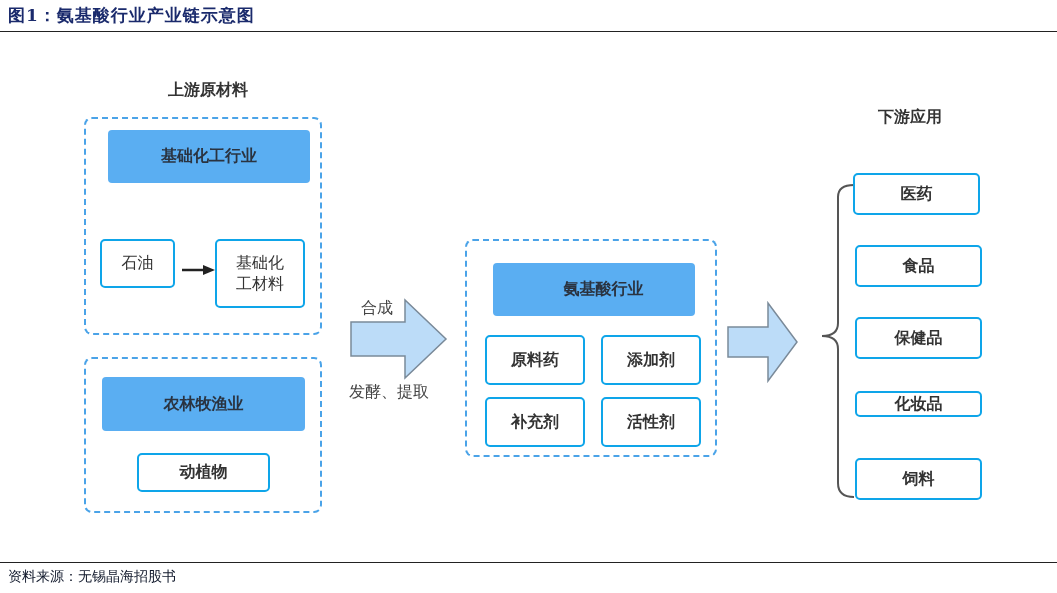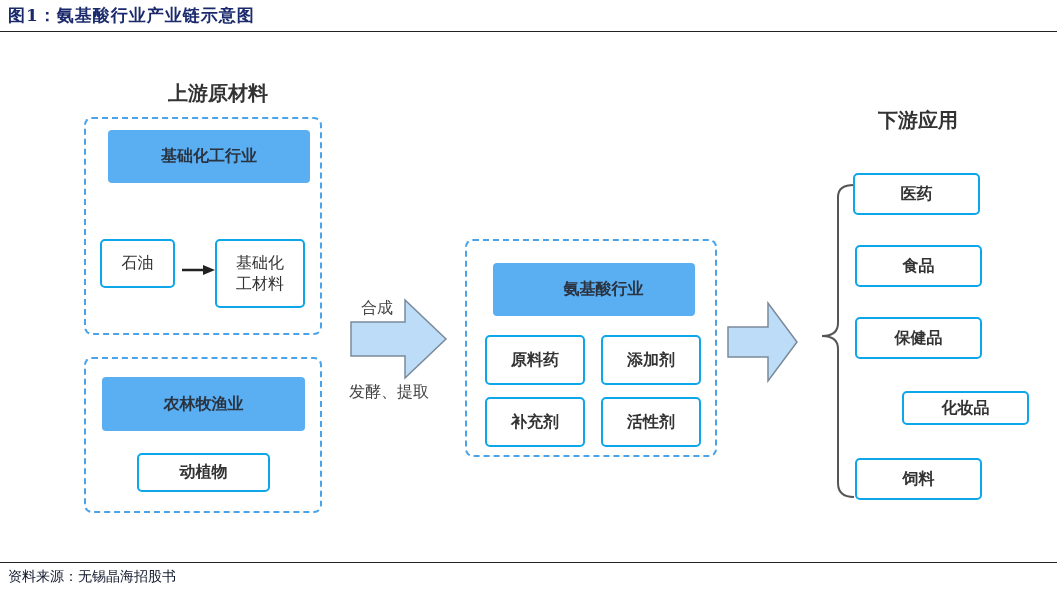--- a/index.html
+++ b/index.html
@@ -3,21 +3,21 @@
 <meta charset="utf-8">
 <style>
   * { box-sizing: border-box; margin: 0; padding: 0; }
   body { width: 1057px; height: 593px; background: #ffffff; position: relative; overflow: hidden;
          font-family: "DejaVu Sans", sans-serif; color: #333; }
   .abs { position: absolute; }
   .fig-title { left: 8px; top: 4px; font-family: "DejaVu Serif", serif; font-weight: bold;
                font-size: 17px; color: #1a2a6c; letter-spacing: 1px; }
   .rule { left: 0; width: 1057px; height: 1px; background: #222; }
   .source { left: 8px; top: 568px; font-family: "DejaVu Serif", serif; font-size: 14px; color: #0f172a; }
-  .section-label { font-size: 20px; font-weight: bold; color: #333; }
+  .section-label { font-size: 16px; font-weight: bold; color: #333; }
   .dashed { border: 2px dashed #4aa3e8; border-radius: 8px; }
   .bluebar { background: #5aaef2; border-radius: 4px; display: flex; align-items: center;
              justify-content: center; font-size: 16px; font-weight: bold; color: #2a3340; }
   .box { border: 2px solid #0ea5e9; border-radius: 5px; background: #fff; display: flex;
          align-items: center; justify-content: center; font-size: 16px; color: #333; text-align: center; line-height: 1.3; }
   .box.bold { font-weight: bold; }
   .proc { font-size: 16px; color: #444; }
 </style>
 </head>
 <body>
@@ -62,17 +62,17 @@
 </svg>
 
 <svg class="abs" style="left:818px; top:183px;" width="40" height="320">
   <path d="M36,2 Q20,2 20,14 L20,140 Q20,153 4,153 Q20,153 20,166 L20,300 Q20,314 36,314" fill="none" stroke="#555" stroke-width="2"></path>
 </svg>
 
 <div class="abs section-label" style="left:878px; top:107px;">下游应用</div>
 <div class="abs box bold" style="left:853px; top:173px; width:127px; height:42px;">医药</div>
 <div class="abs box bold" style="left:855px; top:245px; width:127px; height:42px;">食品</div>
 <div class="abs box bold" style="left:855px; top:317px; width:127px; height:42px;">保健品</div>
-<div class="abs box bold" style="left:855px; top:391px; width:127px; height:34px;margin-left:47px;">化妆品</div>
+<div class="abs box bold" style="left:855px; top:391px; width:127px; height:26px;">化妆品</div>
 <div class="abs box bold" style="left:855px; top:458px; width:127px; height:42px;">饲料</div>
 
 <div class="abs rule" style="top:562px;"></div>
 <div class="abs source">资料来源：无锡晶海招股书</div>
 
 </body></html>

